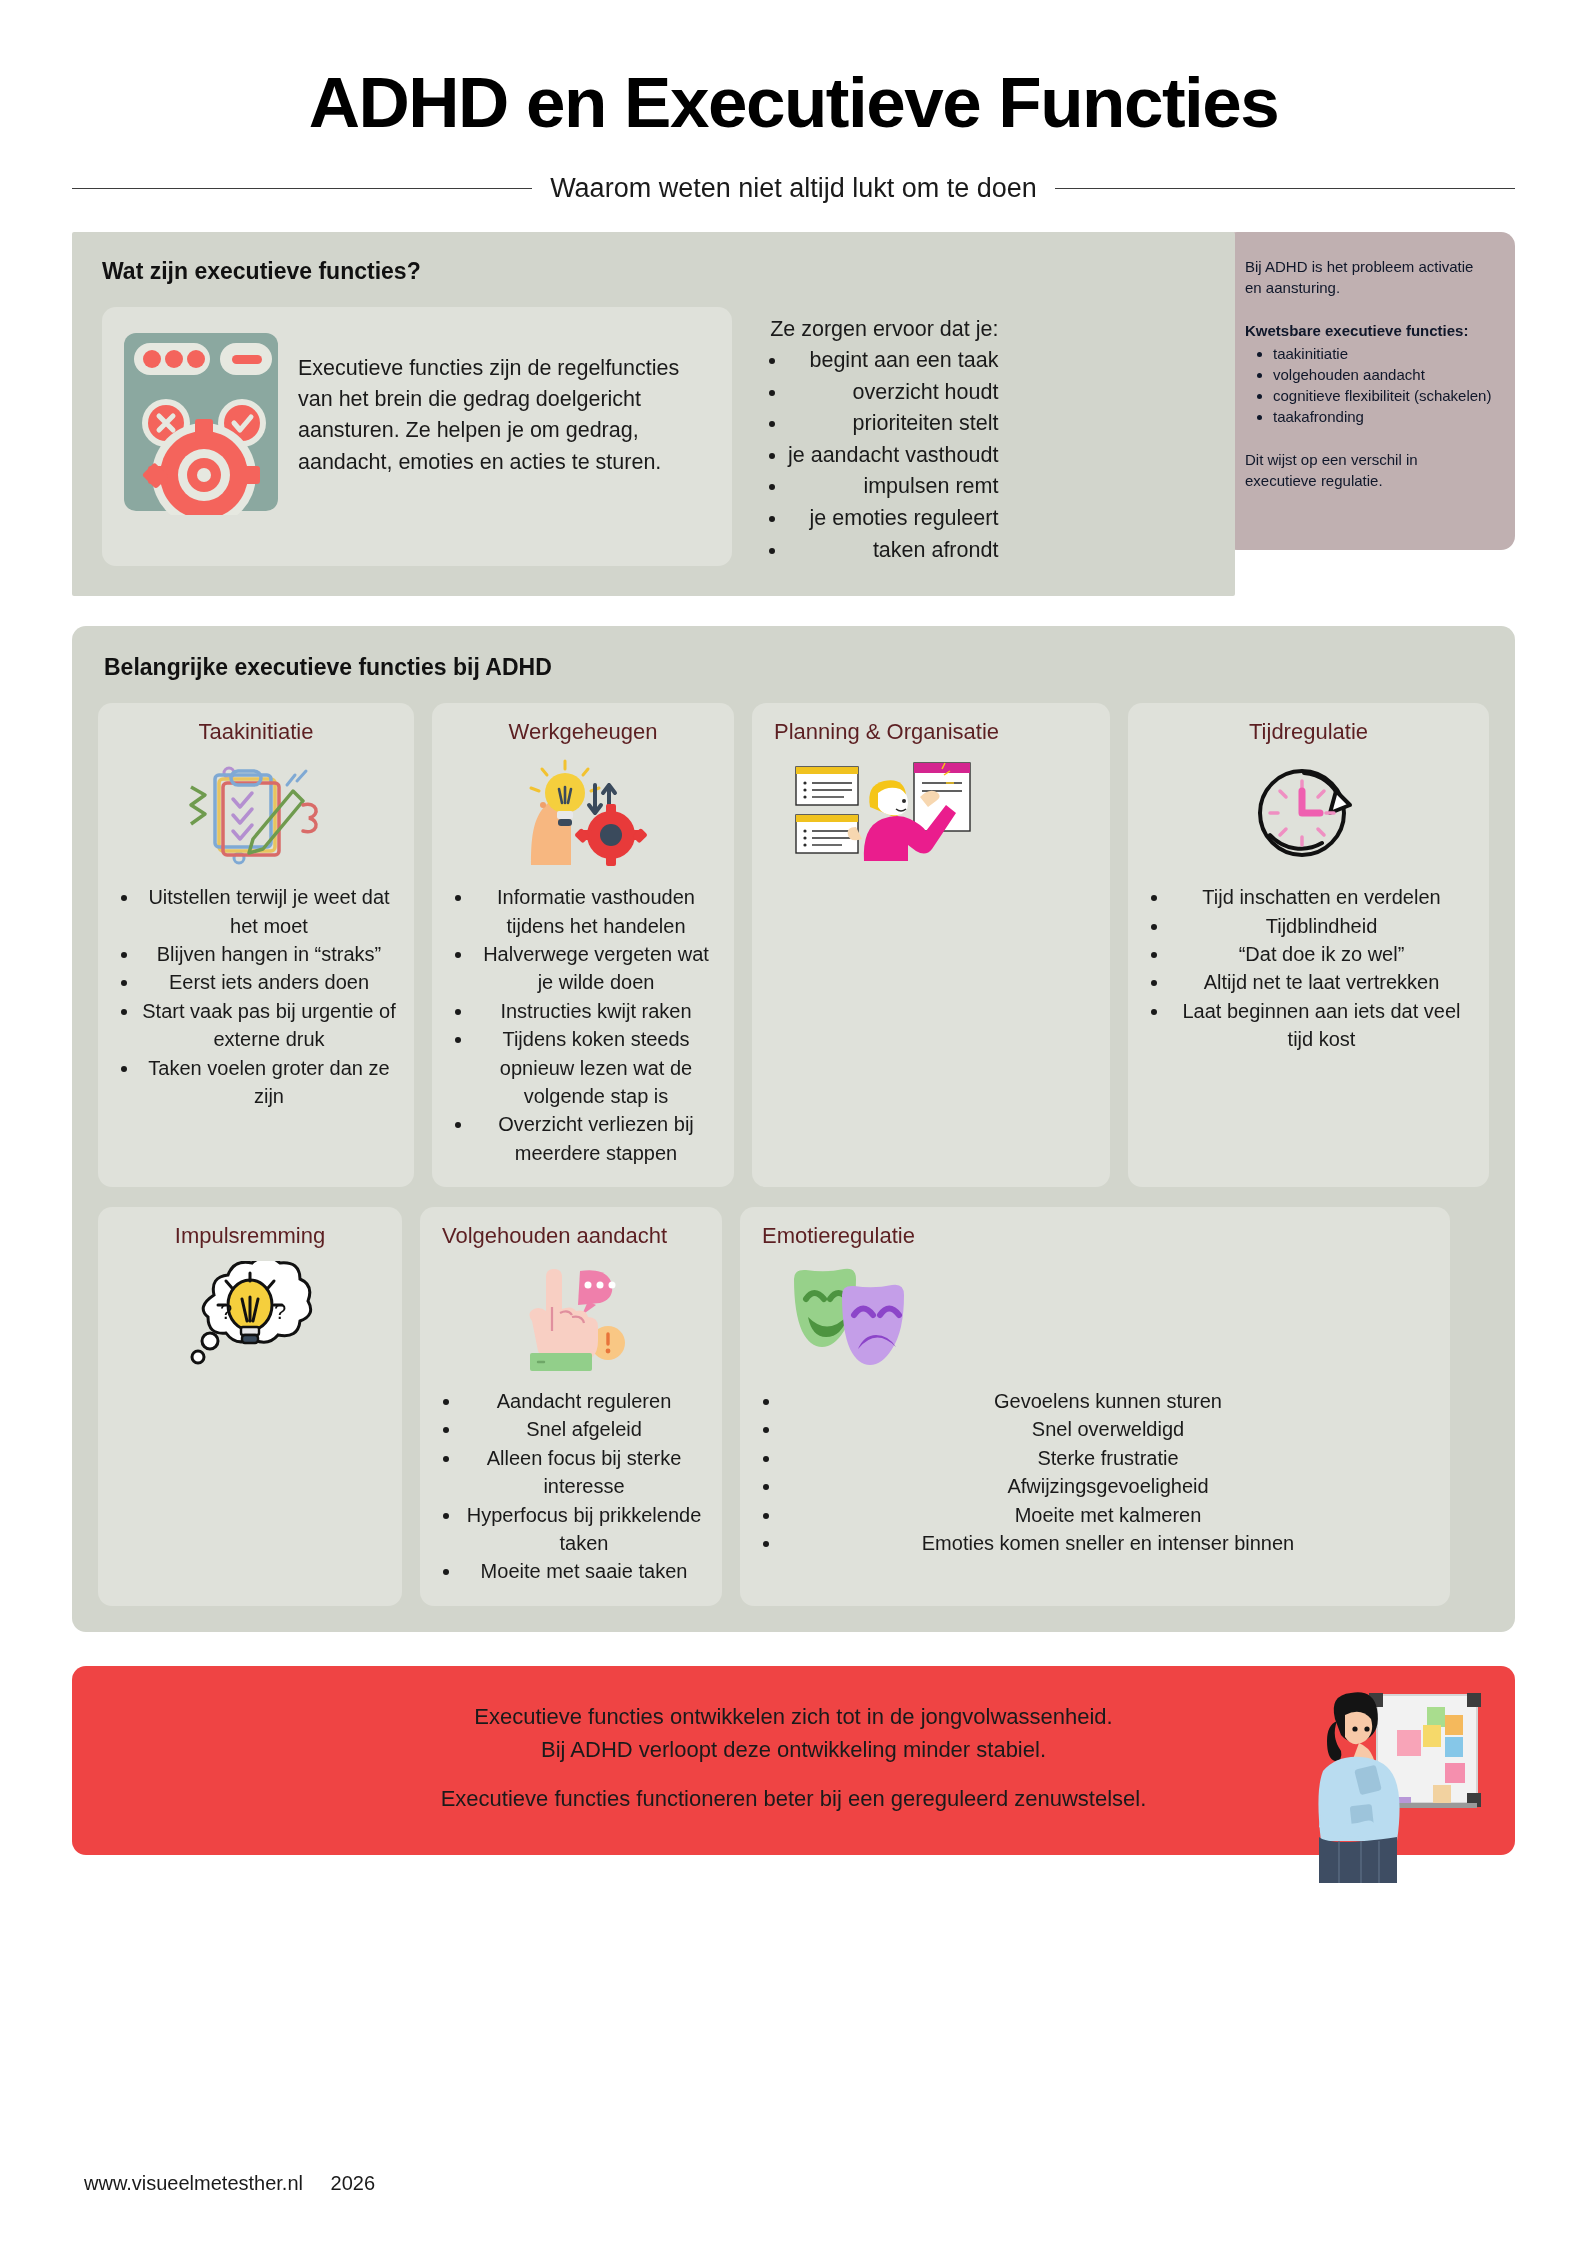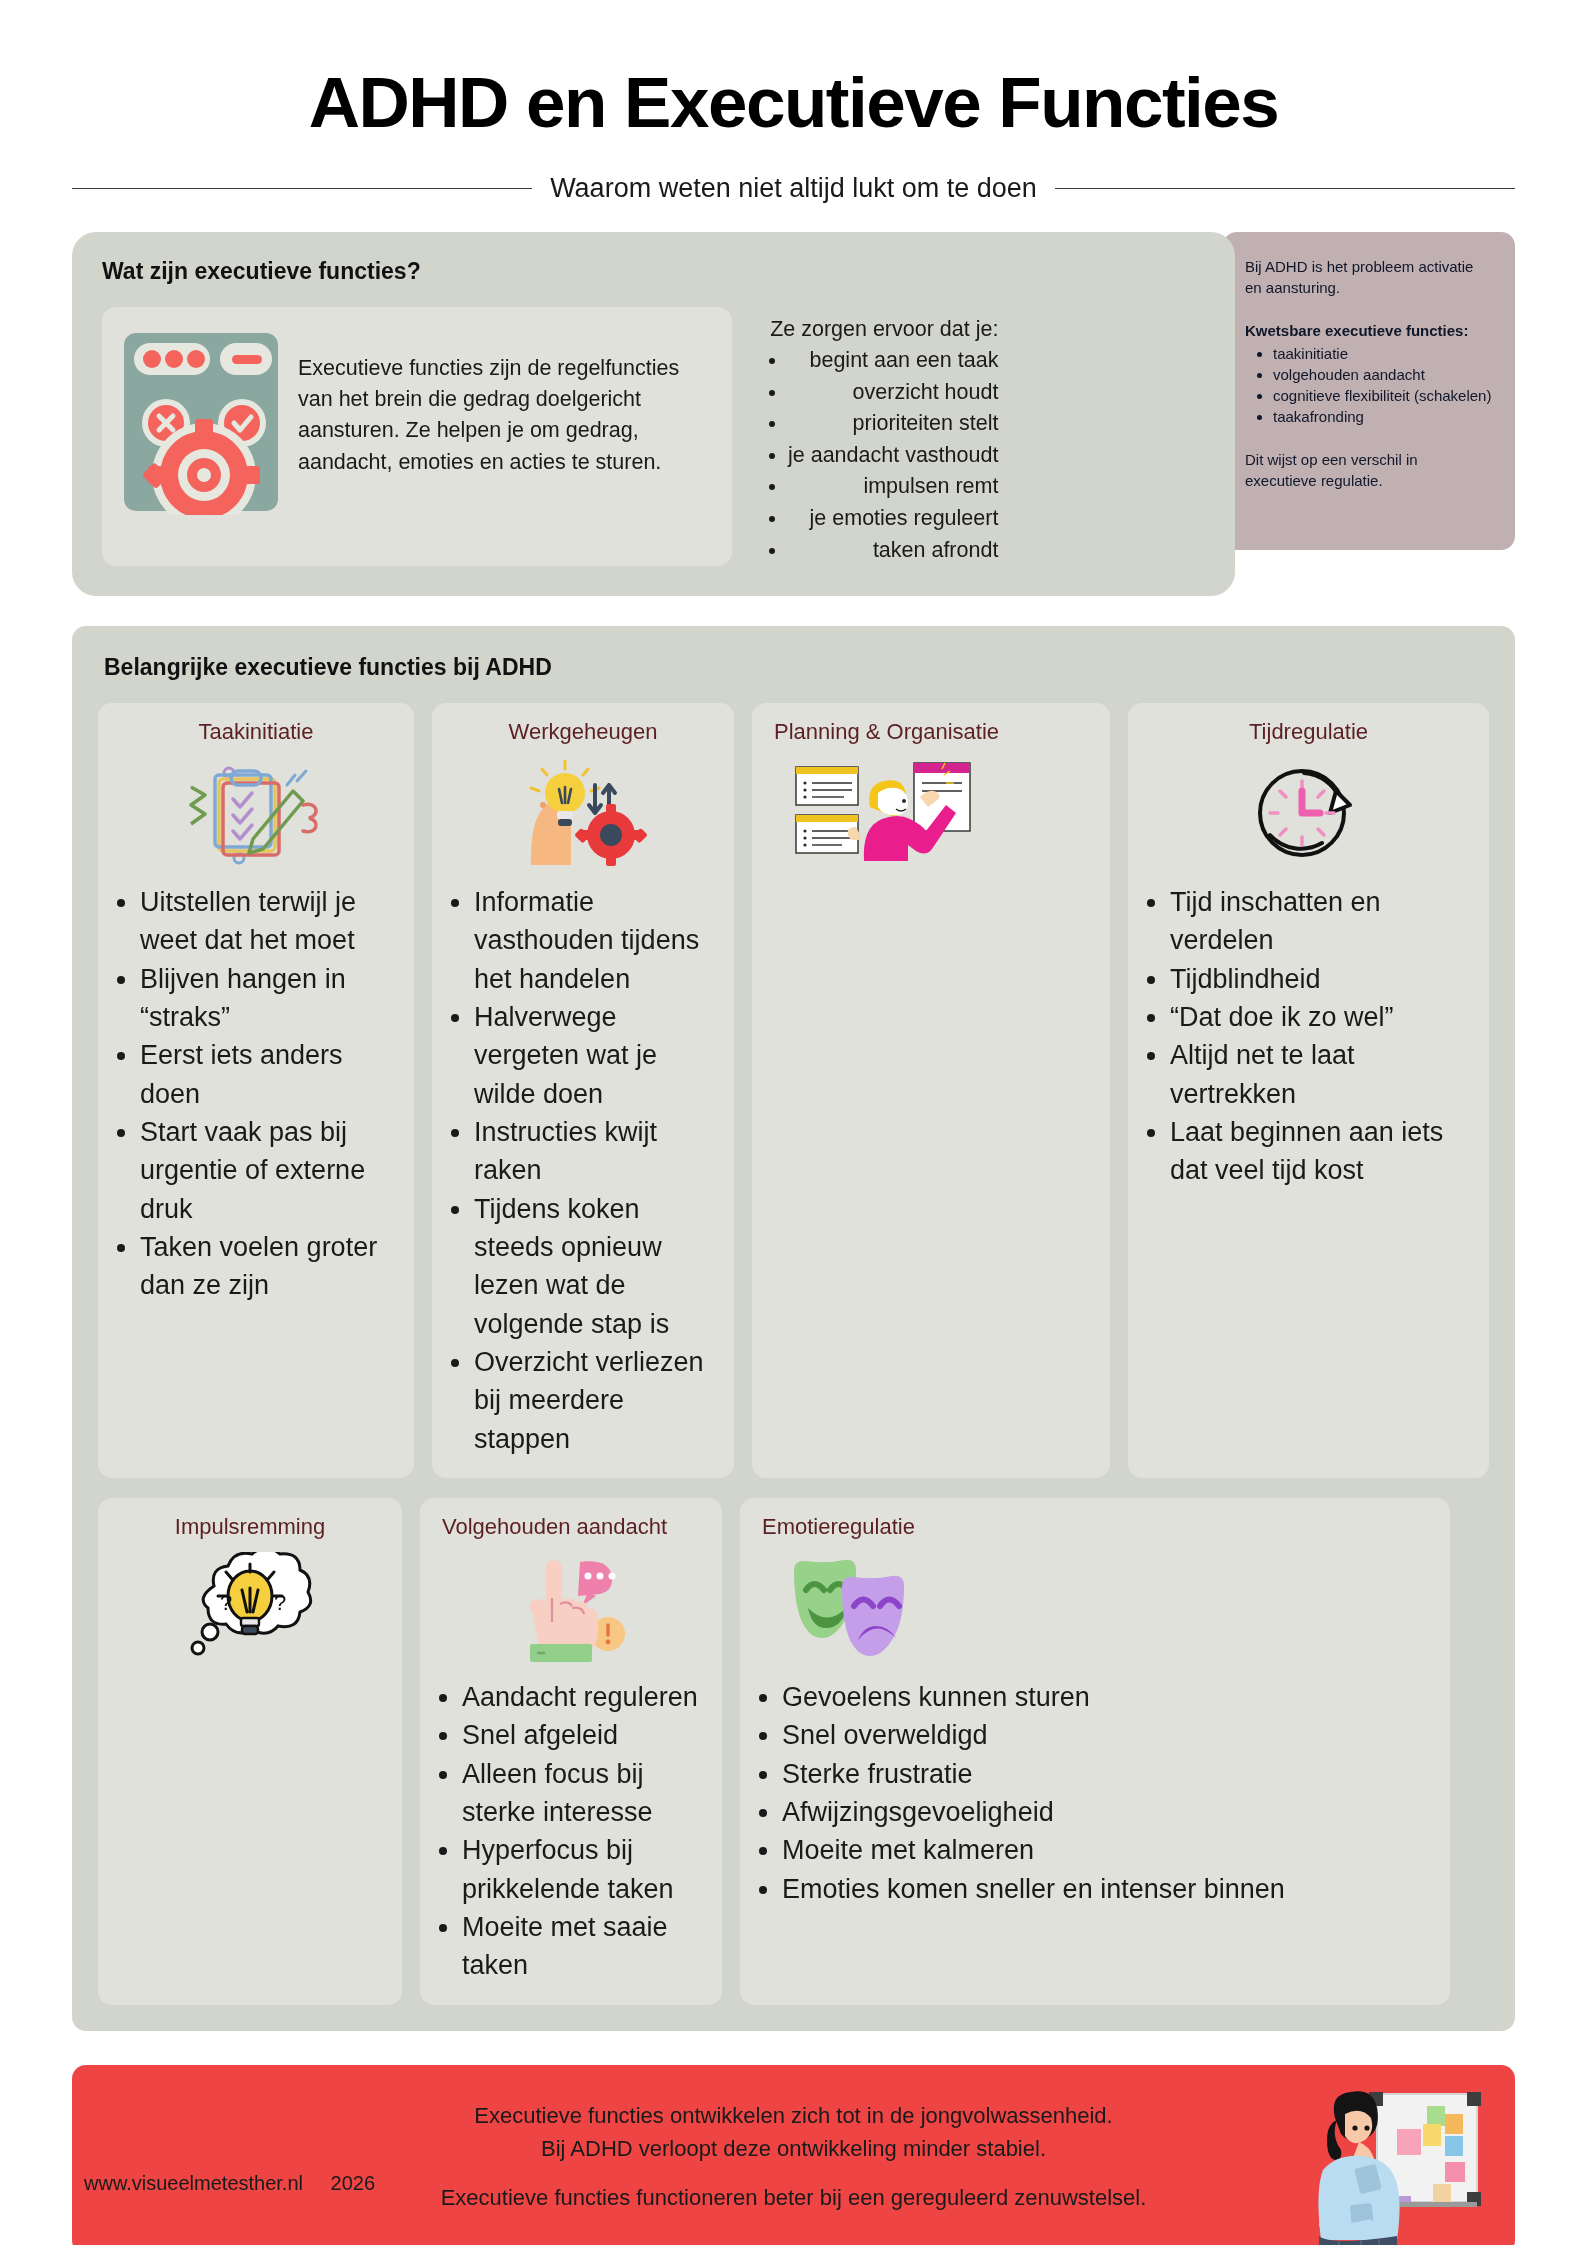--- a/index.html
+++ b/index.html
@@ -32,21 +32,21 @@
   
   .sec1 {
     display: flex;
     margin: 28px 72px 0 72px;
     align-items: stretch;
     gap: 0;
   }
   .sec1-left {
     flex: 1;
     background: #d2d5cc;
-    border-radius: 24px;
+    border-radius: 2px;
     padding: 26px 30px 30px 30px;
     position: relative;
     z-index: 1;
     margin-right: -12px;
   }
   .sec1-title { font-size: 23px; font-weight: bold; color: #111; }
   .sec1-body { display: flex; gap: 26px; margin-top: 22px; }
   .intro-card {
     background: #dfe1da;
     border-radius: 14px;
@@ -98,21 +98,21 @@
     text-align: center;
     font-size: 22px;
     color: #5c1f22;
     margin-bottom: 6px;
   }
   .card.wide .card-title, .card.left-title .card-title { text-align: left; padding-left: 6px; }
   .illus { height: 112px; display: flex; align-items: center; justify-content: center; margin: 6px 0 14px 0; }
   .illus.left { justify-content: flex-start; padding-left: 24px; }
   .illus svg { display: block; }
   .card ul { margin-left: 26px; }
-  .card li { font-size: 27px; line-height: 1.42; color: #1a1a1a; }
+  .card li { font-size: 20px; line-height: 1.42; color: #1a1a1a; text-align: center; }
 
   
   .c-taak { flex: 0 0 316px; }
   .c-werk { flex: 0 0 302px; }
   .c-plan { flex: 0 0 358px; }
   .c-tijd { flex: 1; }
   
   .c-imp  { flex: 0 0 304px; }
   .c-volg { flex: 0 0 302px; }
   .c-emo  { flex: 0 0 710px; }

